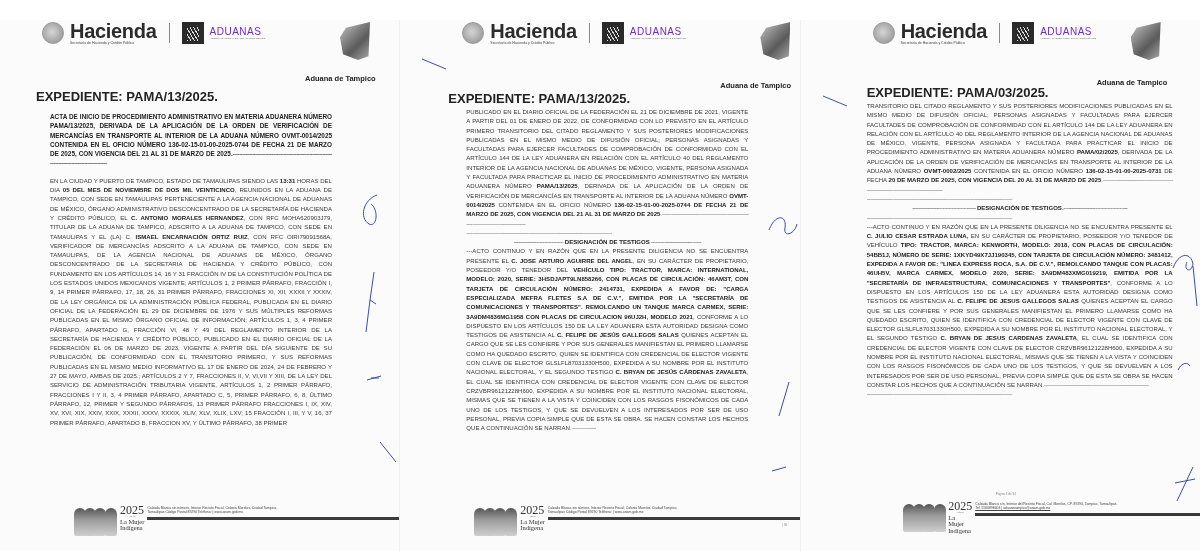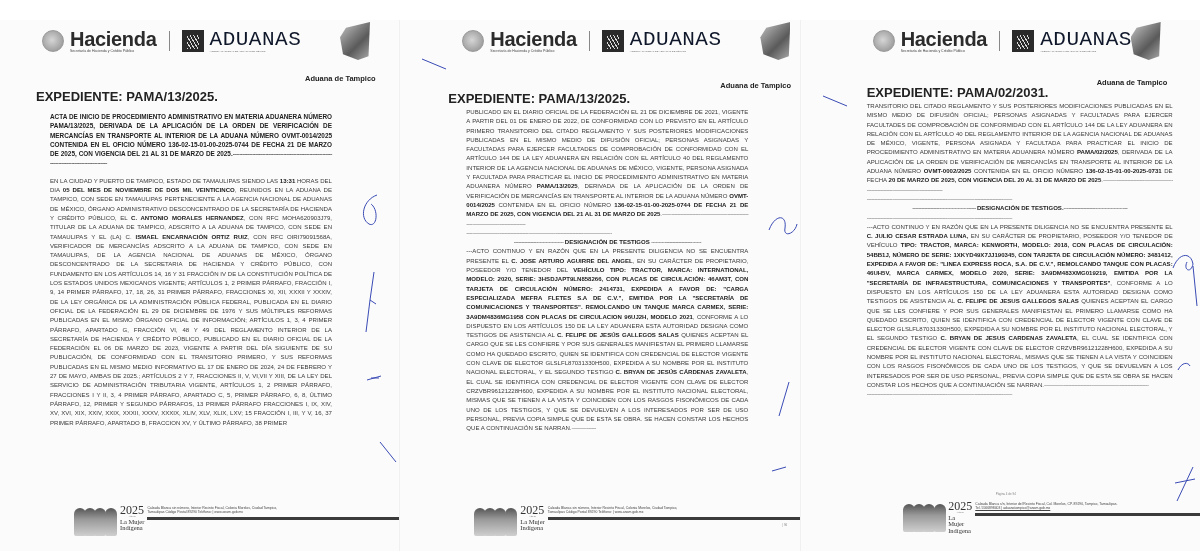--- a/index.html
+++ b/index.html
@@ -1,29 +1,29 @@
 <!DOCTYPE html>
 <html><head>
 <meta charset="utf-8">
 <style>
   html, body { margin:0; padding:0; background:#ffffff; }
   body { width:1200px; height:551px; overflow:hidden; position:relative; font-family:"Liberation Sans", sans-serif; color:#2a2a2a; }
   .pages { position:absolute; top:20px; left:0; width:1200px; height:531px; display:flex; }
   .page { position:relative; width:400px; height:531px; background:#fbfbfb; overflow:hidden; border-right:1px solid #f0f0f0; }
   .page:last-child { border-right:none; }
-  .logo-row { position:absolute; top:9px; display:flex; align-items:center; gap:6px; }
+  .logo-row { position:absolute; top:1px; display:flex; align-items:center; gap:6px; }
   .seal { width:20px; height:20px; border-radius:50%; background:radial-gradient(circle at 45% 45%, #d6d6d6, #8a8a8a); border:1px solid #9a9a9a; }
   .hac-block { display:flex; flex-direction:column; line-height:1; }
   .hac { font-family:"Liberation Sans", sans-serif; font-weight:bold; font-size:20px; color:#2b2b2b; letter-spacing:-0.3px; }
   .hac-sub { font-size:3.5px; color:#444; margin-top:1px; }
   .vsep { width:1px; height:20px; background:#888; margin:0 6px; }
   .ad-box { width:22px; height:22px; background:#2a2a2a; position:relative; }
   .ad-box::after { content:""; position:absolute; left:5px; top:5px; width:12px; height:14px; background:repeating-linear-gradient(60deg, #d8d8d8 0 1px, transparent 1px 3px); }
   .ad-block { display:flex; flex-direction:column; line-height:1; }
-  .ad { font-family:Liberation Mono, monospace; font-size:21px; color:#0f172a; letter-spacing:0.5px; }
+  .ad { font-family:Liberation Sans, sans-serif; font-size:10px; color:#6d28d9; letter-spacing:0.5px; }
   .ad-sub { font-size:2.5px; color:#666; margin-top:1px; }
   .flag-fig { position:absolute; top:2px; width:30px; height:38px; background:linear-gradient(135deg,#c9c9c9 0%,#7d7d7d 40%,#5a5a5a 60%,#aaaaaa 100%); clip-path:polygon(20% 15%,100% 0,95% 90%,60% 100%,10% 85%,0 40%); }
   .aduana-tampico { position:absolute; font-size:7.5px; font-weight:bold; color:#222; }
   .expediente { position:absolute; font-size:13px; font-weight:bold; color:#222; }
   .body-text { position:absolute; font-size:6.05px; line-height:9.3px; text-align:justify; color:#3a3a3a; text-transform:uppercase; }
   .body-text p { margin:0; }
   .body-text .b { font-weight:bold; color:#222; }
   .title-para { font-weight:bold; color:#222; font-size:6.4px; line-height:9.3px; }
   .gap { height:9px; }
   .center-head { text-align:center; font-weight:bold; color:#222; }
@@ -173,21 +173,21 @@
       </div>
       <div class="vsep"></div>
       <div class="ad-box"></div>
       <div class="ad-block">
         <span class="ad">ADUANAS</span>
         <span class="ad-sub">AGENCIA NACIONAL DE ADUANAS DE MÉXICO</span>
       </div>
     </div>
     <div class="flag-fig" style="left:330px;"></div>
     <div class="aduana-tampico" style="left:296px; top:58px;">Aduana de Tampico</div>
-    <div class="expediente" style="left:66px; top:65px;">EXPEDIENTE: PAMA/02/2031.</div>
+    <div class="expediente" style="left:66px; top:65px;">EXPEDIENTE: PAMA/03/2025.</div>
 
     <div class="body-text" style="left:66px; top:82px; width:306px;">
       <p><span>TRANSITORIO DEL CITADO REGLAMENTO Y SUS POSTERIORES MODIFICACIONES PUBLICADAS EN EL MISMO MEDIO DE DIFUSIÓN OFICIAL; PERSONAS ASIGNADAS Y FACULTADAS PARA EJERCER FACULTADES DE COMPROBACIÓN DE CONFORMIDAD CON EL ARTÍCULO 144 DE LA LEY ADUANERA EN RELACIÓN CON EL ARTÍCULO 40 DEL REGLAMENTO INTERIOR DE LA AGENCIA NACIONAL DE ADUANAS DE MÉXICO, VIGENTE, PERSONA ASIGNADA Y FACULTADA PARA PRACTICAR EL INICIO DE PROCEDIMIENTO ADMINISTRATIVO EN MATERIA ADUANERA NÚMERO </span><span class="b">PAMA/02/2025</span><span>, DERIVADA DE LA APLICACIÓN DE LA ORDEN DE VERIFICACIÓN DE MERCANCÍAS EN TRANSPORTE AL INTERIOR DE LA ADUANA NÚMERO </span><span class="b">OVMT-0002/2025</span><span> CONTENIDA EN EL OFICIO NÚMERO </span><span class="b">136-02-15-01-00-2025-0731</span><span> DE FECHA </span><span class="b">20 DE MARZO DE 2025, CON VIGENCIA DEL 20 AL 31 DE MARZO DE 2025</span><span>.</span><span class="dashes">------------------------------------------------------------------------------------------------</span></p>
       <p class="dashes" style="overflow:hidden; white-space:nowrap;">------------------------------------------------------------------------------------------------</p>
       <p class="center-head"><span class="dashes">------------------------------------------ </span><span>DESIGNACIÓN DE TESTIGOS.</span><span class="dashes">------------------------------------------</span></p>
       <p class="dashes" style="overflow:hidden; white-space:nowrap;">------------------------------------------------------------------------------------------------</p>
       <p><span>---ACTO CONTINUO Y EN RAZÓN QUE EN LA PRESENTE DILIGENCIA NO SE ENCUENTRA PRESENTE EL </span><span class="b">C. JULIO CESAR ESTRADA LUNA,</span><span> EN SU CARÁCTER DE PROPIETARIO, POSEEDOR Y/O TENEDOR DE VEHÍCULO </span><span class="b">TIPO: TRACTOR, MARCA: KENWORTH, MODELO: 2018, CON PLACAS DE CIRCULACIÓN: 54BB1J, NÚMERO DE SERIE: 1XKYD49X7JJ190345, CON TARJETA DE CIRCULACIÓN NÚMERO: 3481412, EXPEDIDA A FAVOR DE: "LINEA EXPRESS ROCA, S.A. DE C.V.", REMOLCANDO TANQUE CON PLACAS: 46UH5V, MARCA CARMEX, MODELO 2020, SERIE: 3A9DM483XMG019219, EMITIDA POR LA "SECRETARÍA DE INFRAESTRUCTURA, COMUNICACIONES Y TRANSPORTES"</span><span>, CONFORME A LO DISPUESTO EN LOS ARTÍCULOS 150 DE LA LEY ADUANERA ESTA AUTORIDAD DESIGNA COMO TESTIGOS DE ASISTENCIA AL </span><span class="b">C. FELIPE DE JESUS GALLEGOS SALAS</span><span> QUIENES ACEPTAN EL CARGO QUE SE LES CONFIERE Y POR SUS GENERALES MANIFIESTAN EL PRIMERO LLAMARSE COMO HA QUEDADO ESCRITO, QUIEN SE IDENTIFICA CON CREDENCIAL DE ELECTOR VIGENTE CON CLAVE DE ELECTOR GLSLFL87031330H500, EXPEDIDA A SU NOMBRE POR EL INSTITUTO NACIONAL ELECTORAL, Y EL SEGUNDO TESTIGO </span><span class="b">C. BRYAN DE JESUS CARDENAS ZAVALETA</span><span>, EL CUAL SE IDENTIFICA CON CREDENCIAL DE ELECTOR VIGENTE CON CLAVE DE ELECTOR CRZVBR96121228H600, EXPEDIDA A SU NOMBRE POR EL INSTITUTO NACIONAL ELECTORAL, MISMAS QUE SE TIENEN A LA VISTA Y COINCIDEN CON LOS RASGOS FISONÓMICOS DE CADA UNO DE LOS TESTIGOS, Y QUE SE DEVUELVEN A LOS INTERESADOS POR SER DE USO PERSONAL, PREVIA COPIA SIMPLE QUE DE ESTA SE OBRA SE HACEN CONSTAR LOS HECHOS QUE A CONTINUACIÓN SE NARRAN.</span><span class="dashes">---------------------------------------------------------------------</span></p>
       <p class="dashes" style="overflow:hidden; white-space:nowrap;">------------------------------------------------------------------------------------------------</p>
     </div>
 

